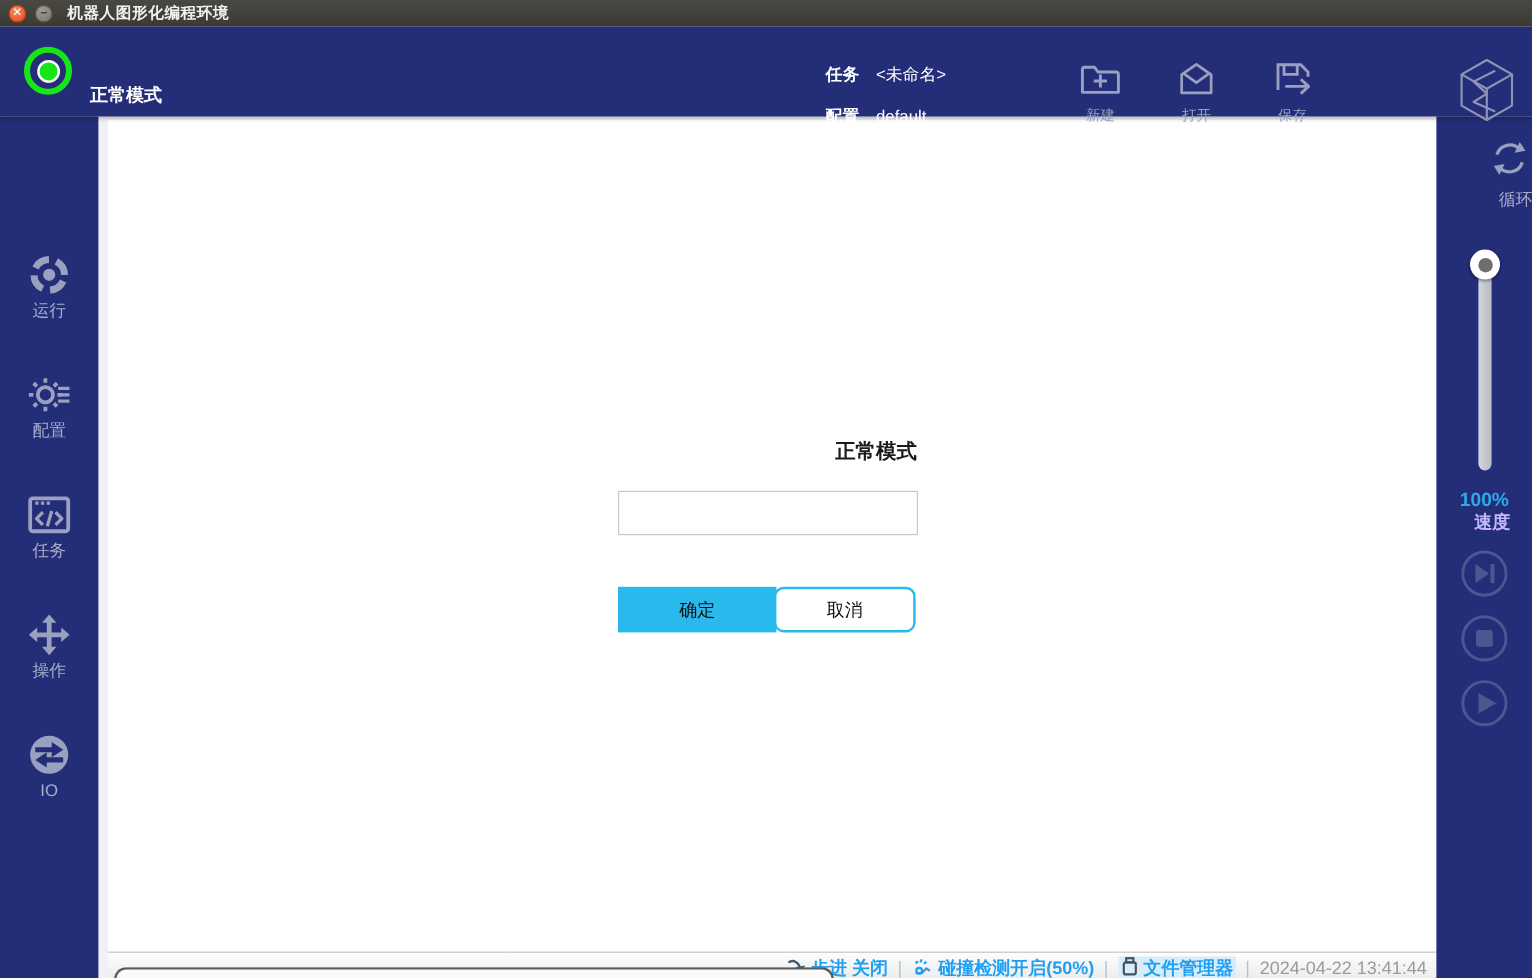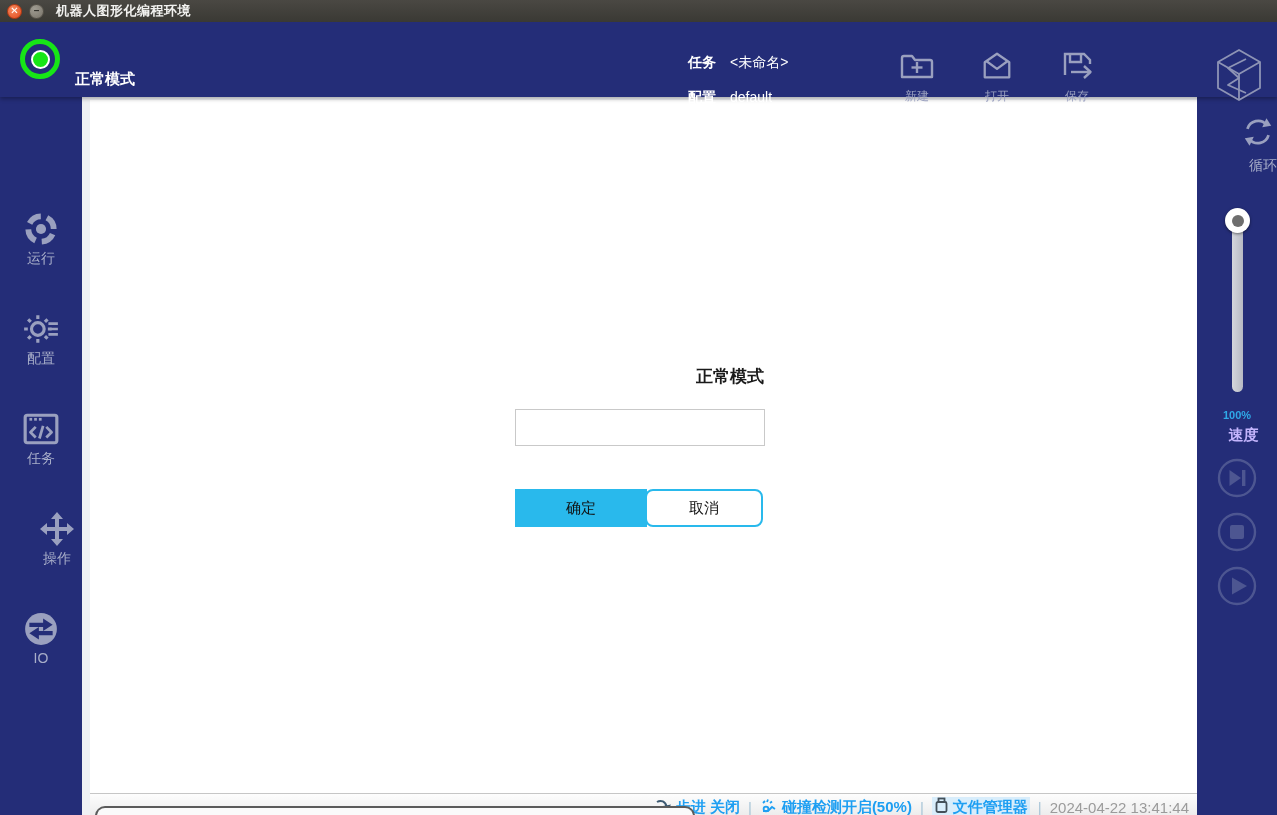--- a/index.html
+++ b/index.html
@@ -47,36 +47,36 @@
   .logo { position:absolute; left:1213px; top:25px; }
 
   
   .sidebar {
     position:absolute; left:0; top:97px; width:82px; height:806px;
     background:#242d78; z-index:10;
   }
   .side-item { position:absolute; left:0; width:82px; text-align:center; cursor:pointer; }
   .side-item .ic { height:38px; display:flex; align-items:center; justify-content:center; }
   .side-item .lbl { margin-top:2px; color:#a8aec9; font-size:14px; }
-  .si-0 { top:113px; } .si-1 { top:213px; } .si-2 { top:313px; } .si-3 { top:413px;margin-left:16px; } .si-4 { top:513px; }
+  .si-0 { top:113px; } .si-1 { top:213px; } .si-2 { top:313px; } .si-3 { top:413px; } .si-4 { top:513px; }
 
   
   .rightbar {
     position:absolute; left:1197px; top:97px; width:80px; height:718px;
     background:#242d78; z-index:10;
   }
   .loop-block { position:absolute; top:16px; left:0; width:80px; text-align:right; }
   .loop-block .lbl { margin-top:2px; color:#a8aec9; font-size:14px; }
   .slider-track { position:absolute; left:35px; top:115px; width:11px; height:180px;
     background:linear-gradient(90deg,#d4d6dc,#b7bac4); border-radius:6px; }
   .slider-handle { position:absolute; left:28px; top:111px; width:25px; height:25px;
     background:#fff; border-radius:50%; box-shadow:0 1px 3px rgba(0,0,0,.5);
     display:flex; align-items:center; justify-content:center; cursor:pointer; }
   .slider-handle .in { width:12px; height:12px; background:#6e6e6e; border-radius:50%; }
-  .speed-val { position:absolute; top:312px; width:80px; text-align:center; color:#2fa9e8; font-size:11px; font-weight:bold; }
+  .speed-val { position:absolute; top:312px; width:80px; text-align:center; color:#2fa9e8; font-size:16px; font-weight:bold; }
   .speed-lbl { position:absolute; top:329px; width:93px; text-align:center; color:#c4b5fd; font-size:15px; font-weight:bold; }
   .transport { position:absolute; left:20px; width:40px; height:40px; cursor:pointer; }
   .tr-skip { top:361px; } .tr-stop { top:415px; } .tr-play { top:469px; }
 
   
   .main-bg { position:absolute; left:82px; top:97px; width:1115px; height:718px; background:#eff1f4; }
   .content { position:absolute; left:90px; top:100px; width:1107px; height:693px; background:#ffffff; }
 
   .dlg-title { position:absolute; left:440px; top:265px; width:400px; text-align:center;
     font-size:17px; font-weight:bold; color:#1a1a1a; }

